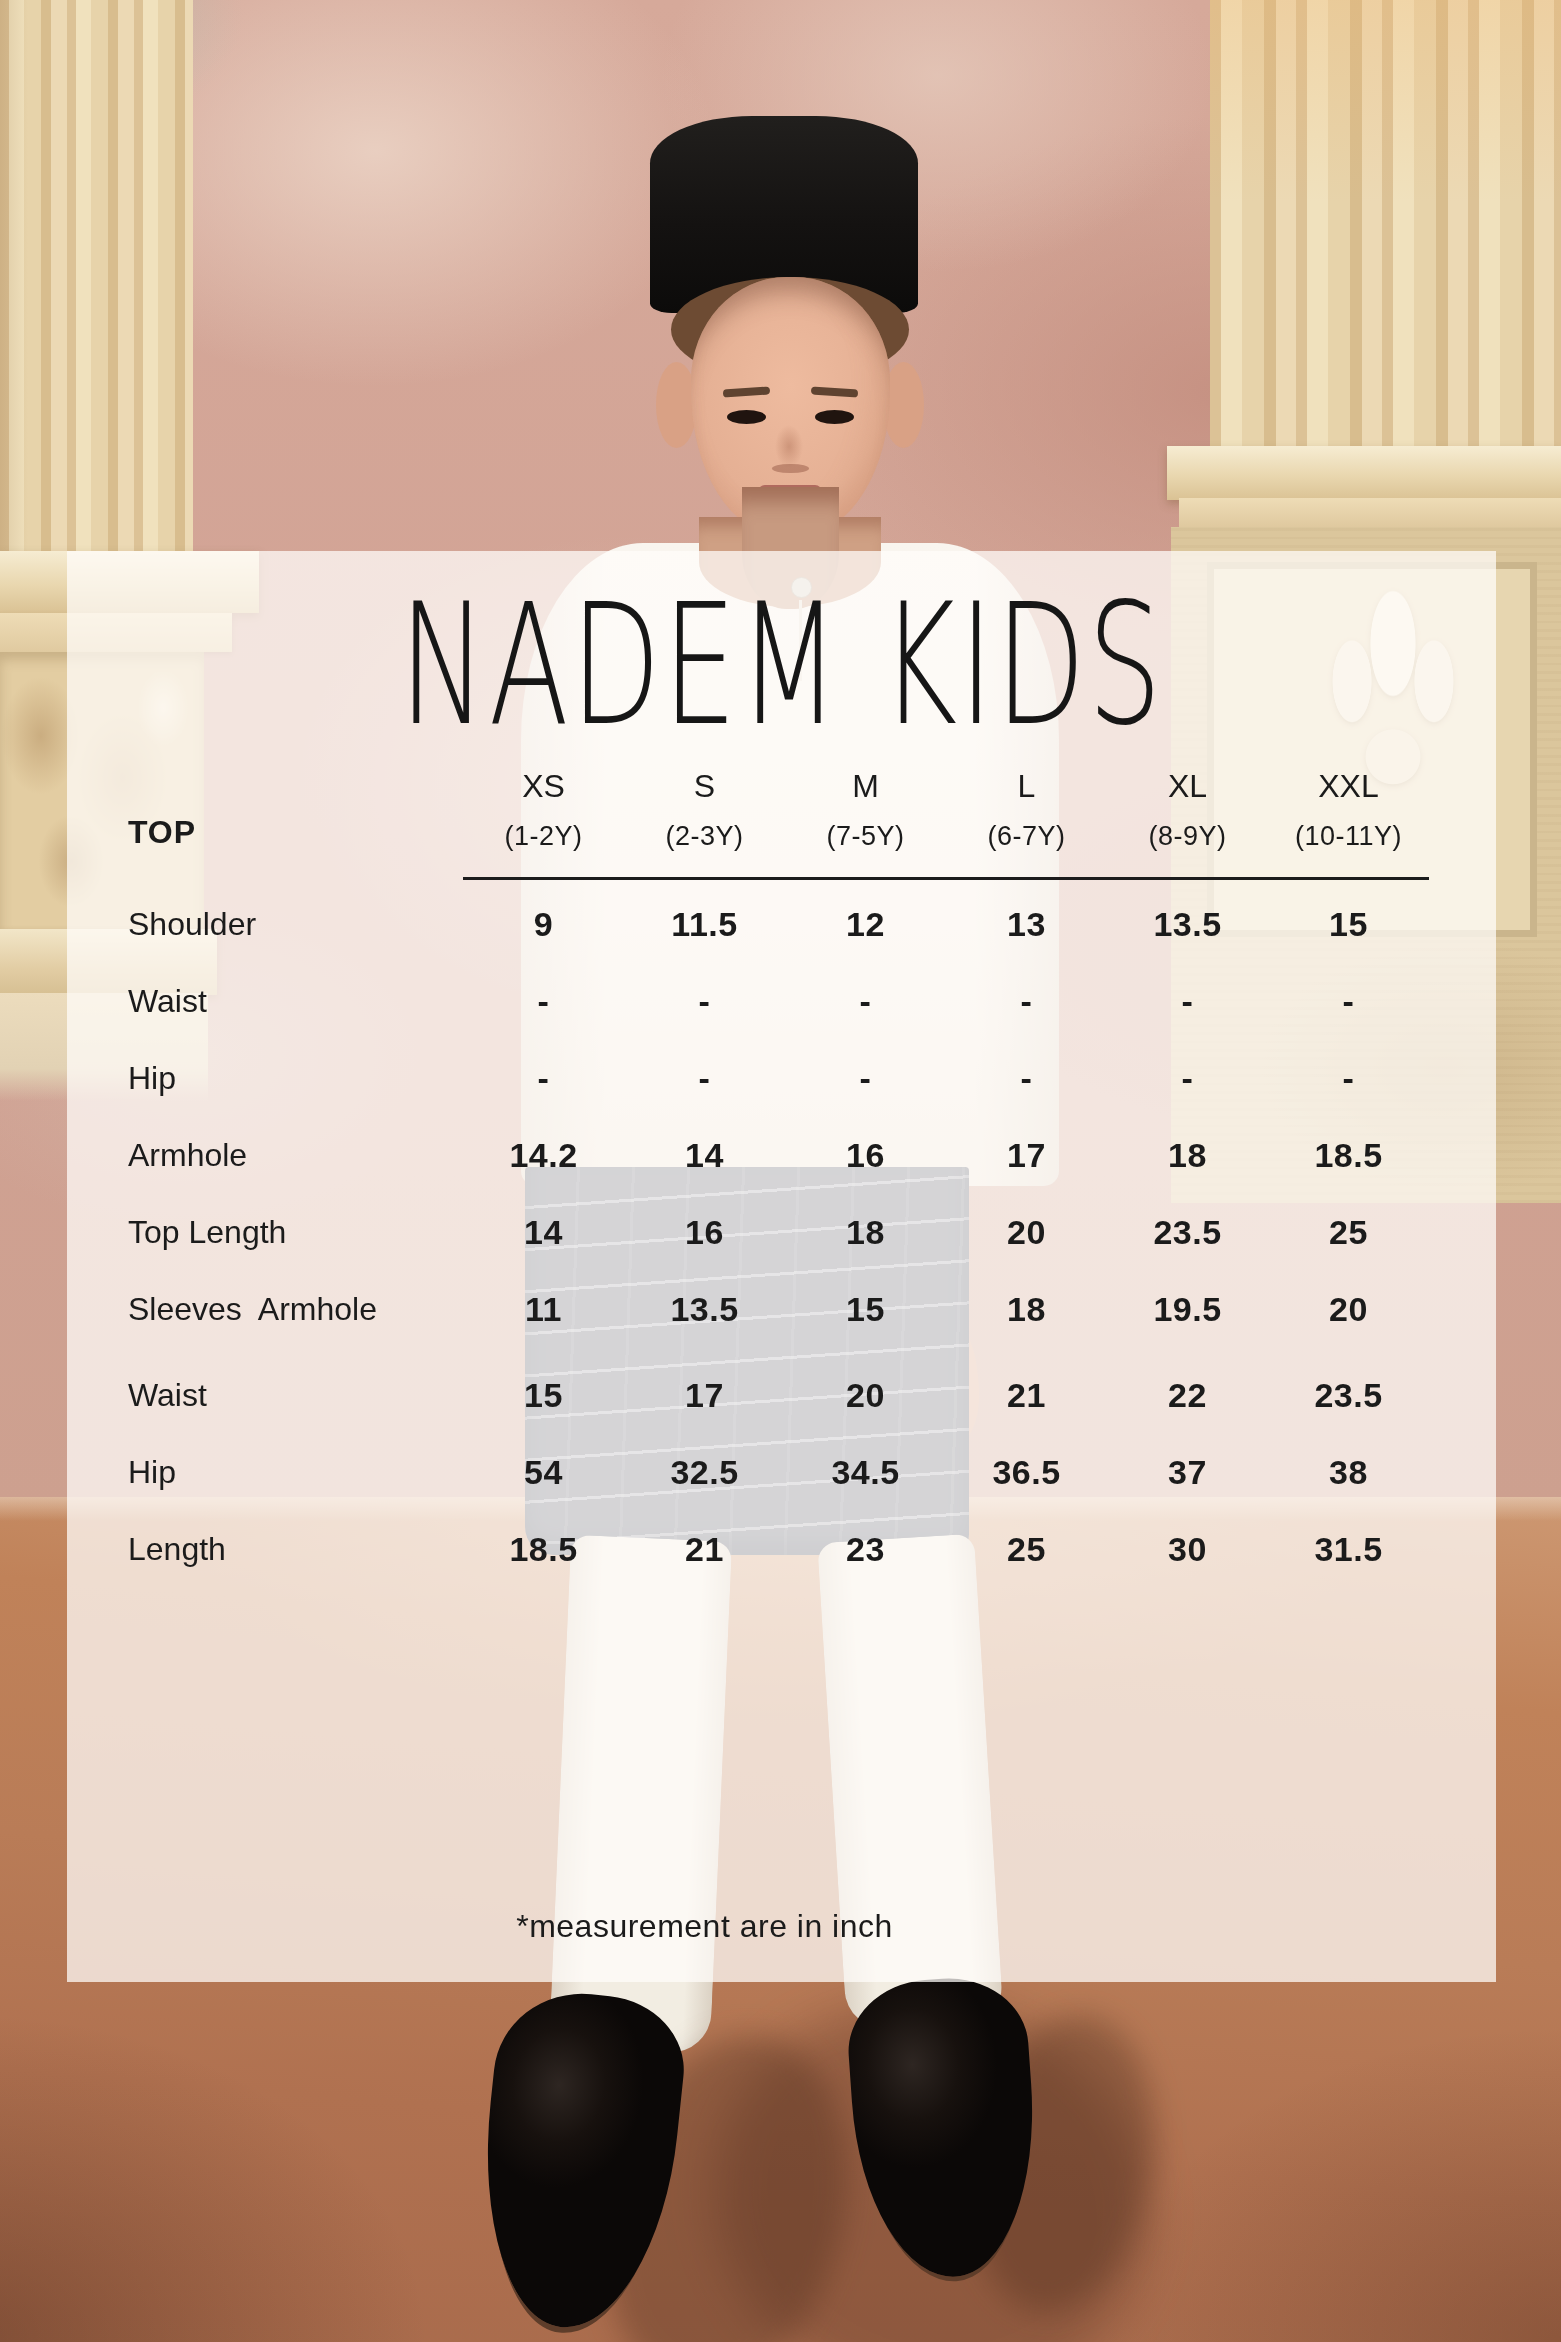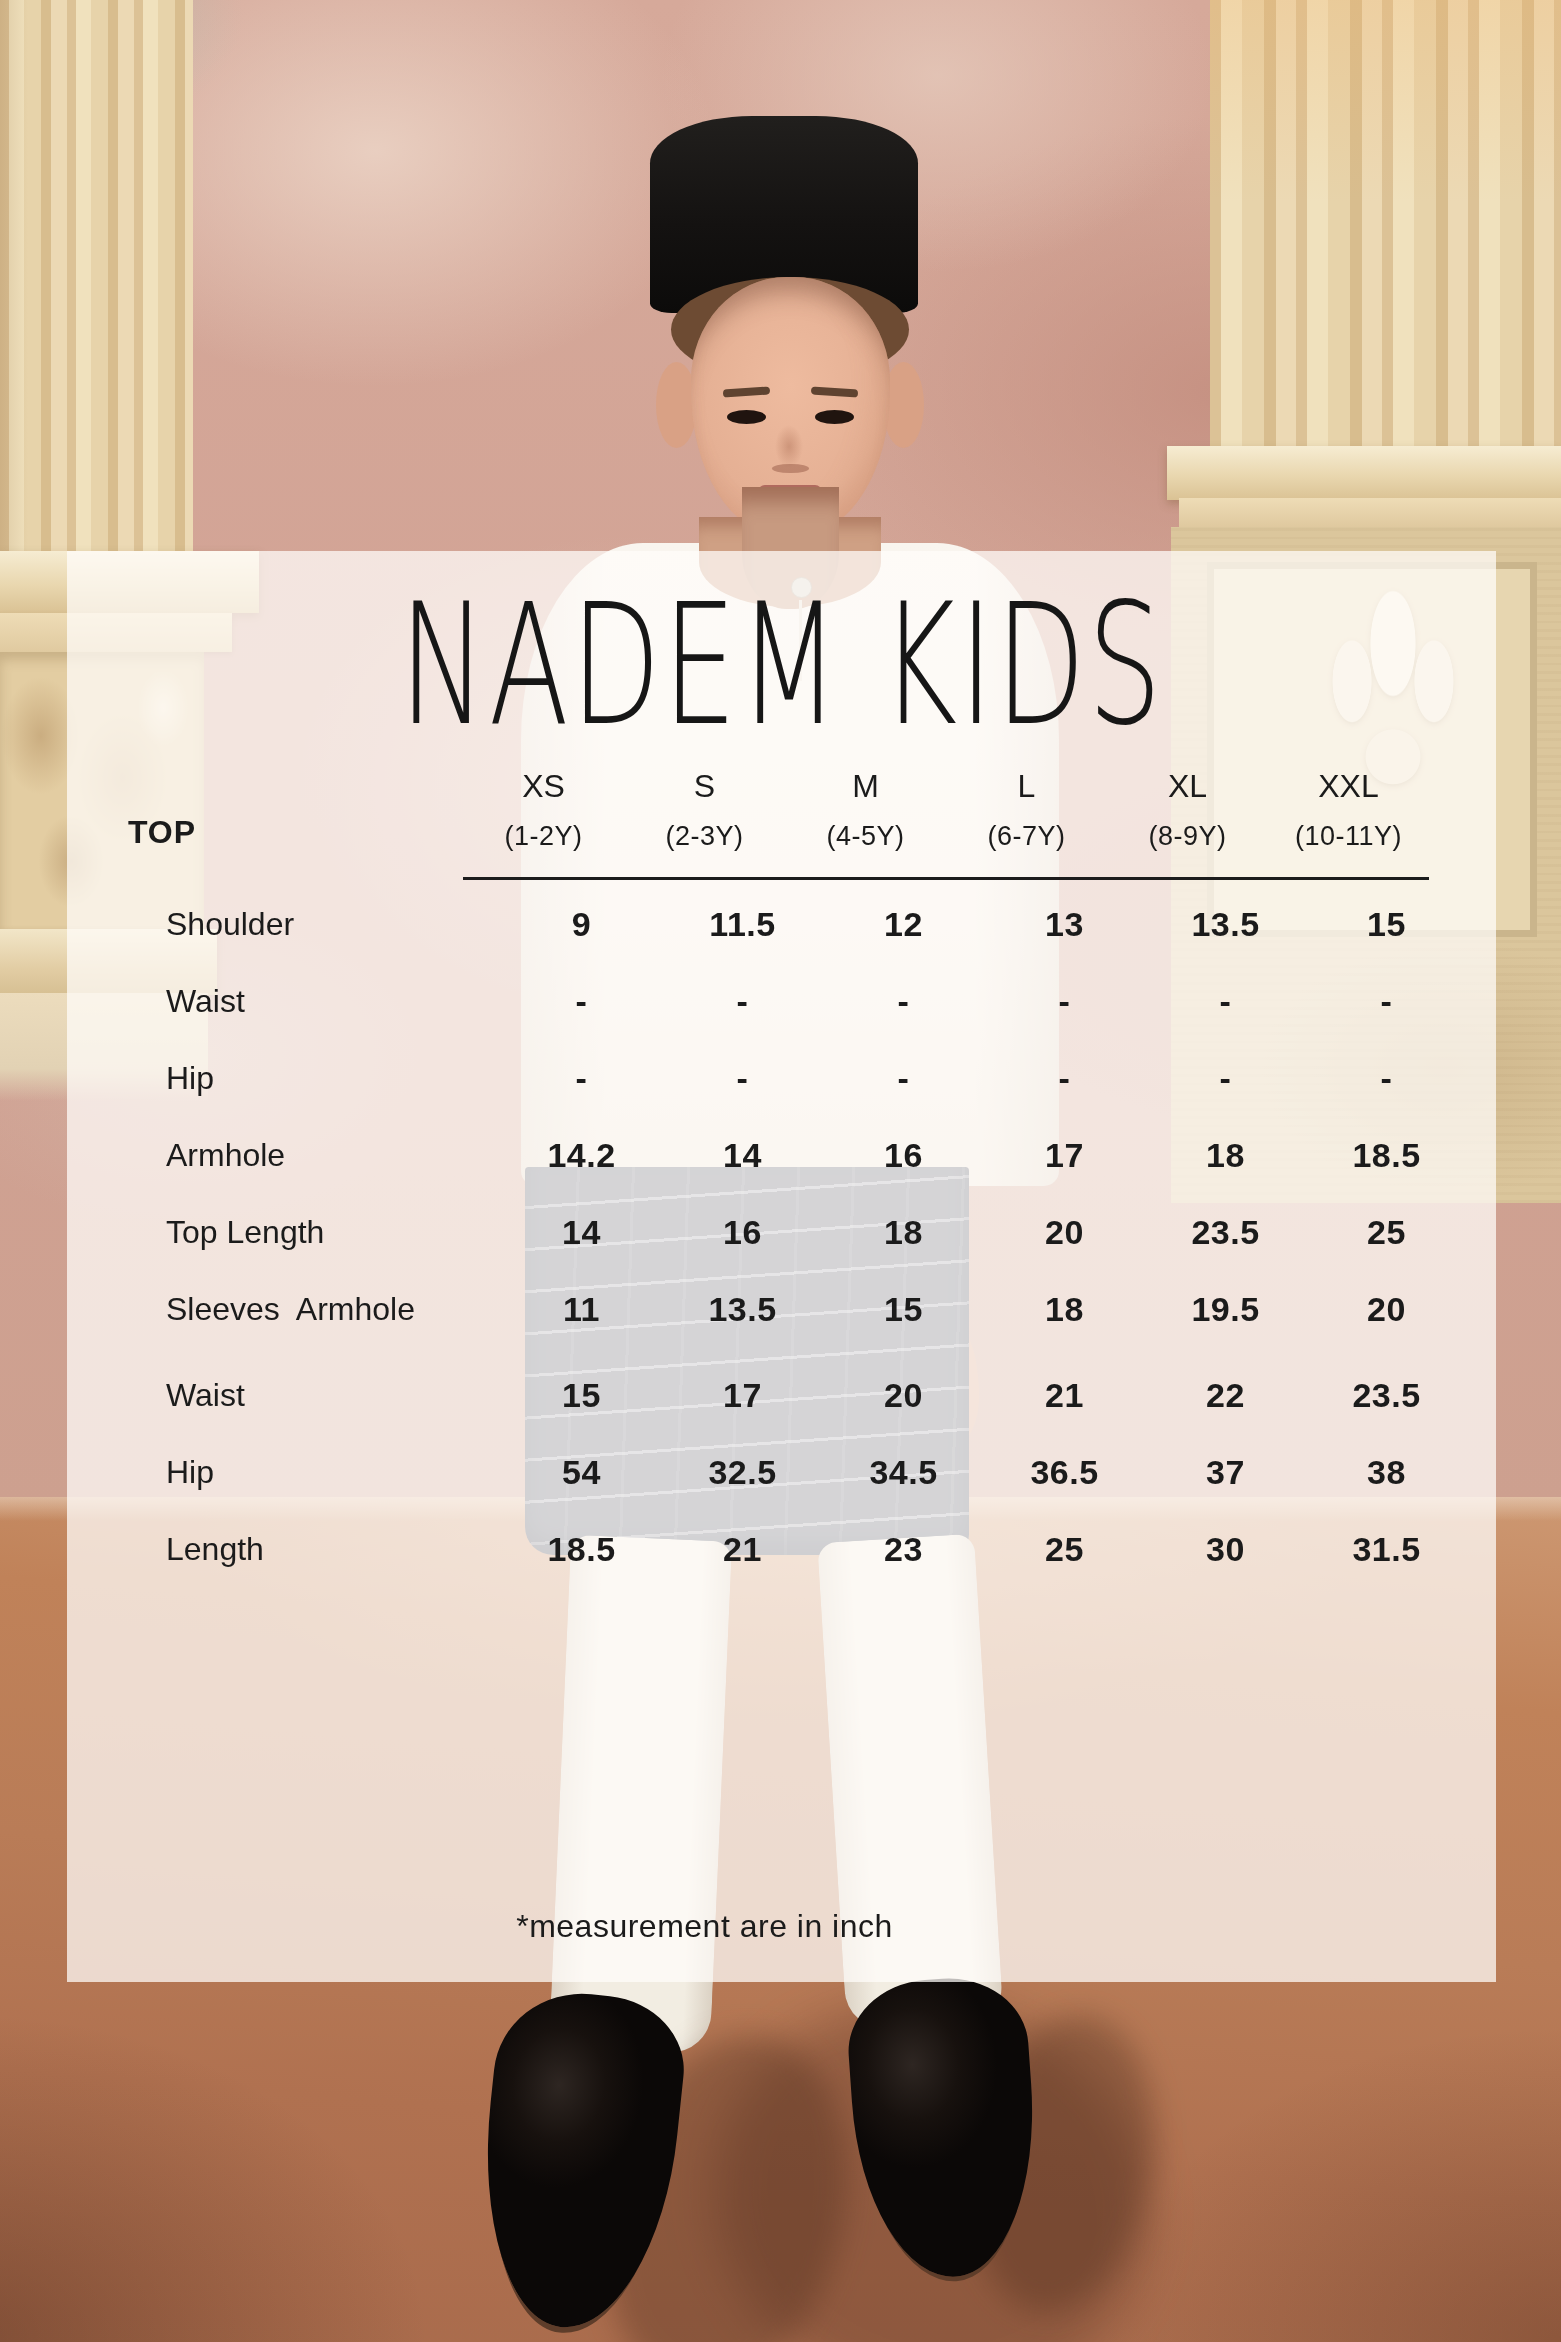--- a/index.html
+++ b/index.html
@@ -122,21 +122,21 @@
   .size-table,.size-table *{position:static;}
   .size-table{position:absolute;}
   .grid{display:grid;grid-template-columns:335px repeat(6,161px);align-items:center;}
   .thead{align-items:end;}
   .hcell{text-align:center;}
   .hcode{font-size:32px;font-weight:400;line-height:41px;}
   .hage{font-size:27px;font-weight:400;line-height:36px;margin-top:11.2px;letter-spacing:0.5px;}
   .section-label{font-size:32px;font-weight:700;letter-spacing:0.9px;align-self:end;padding-bottom:3.7px;}
   .head-rule{margin-left:335px;width:966px;height:3.7px;background:#1c1c1c;margin-top:22.5px;}
   .rows{margin-top:5.6px;}
-  .trow{height:77px;margin-left:38px;}
+  .trow{height:77px;}
   .rlabel{font-size:32px;font-weight:400;white-space:pre;}
   .rval{font-size:34px;font-weight:700;text-align:center;letter-spacing:0.5px;}
   .pants-label-row{margin-top:94px;height:60px;display:grid;grid-template-columns:335px;align-items:center;}
   .pants-label-row .section-label{align-self:center;padding-bottom:0;}
   .pants-rows{margin-top:9.4px;}
   .footnote{left:67px;top:1908px;width:1275px;height:45px;text-align:center;
     font-size:32px;font-weight:400;color:#1b1b1b;letter-spacing:0.5px;}
 </style>
 </head>
 <body>
@@ -199,21 +199,21 @@
     <div class="hcell">
           <div class="hcode">XS</div>
           <div class="hage">(1-2Y)</div>
         </div>
         <div class="hcell">
           <div class="hcode">S</div>
           <div class="hage">(2-3Y)</div>
         </div>
         <div class="hcell">
           <div class="hcode">M</div>
-          <div class="hage">(4-5Y)</div>
+          <div class="hage">(7-5Y)</div>
         </div>
         <div class="hcell">
           <div class="hcode">L</div>
           <div class="hage">(6-7Y)</div>
         </div>
         <div class="hcell">
           <div class="hcode">XL</div>
           <div class="hage">(8-9Y)</div>
         </div>
         <div class="hcell">

